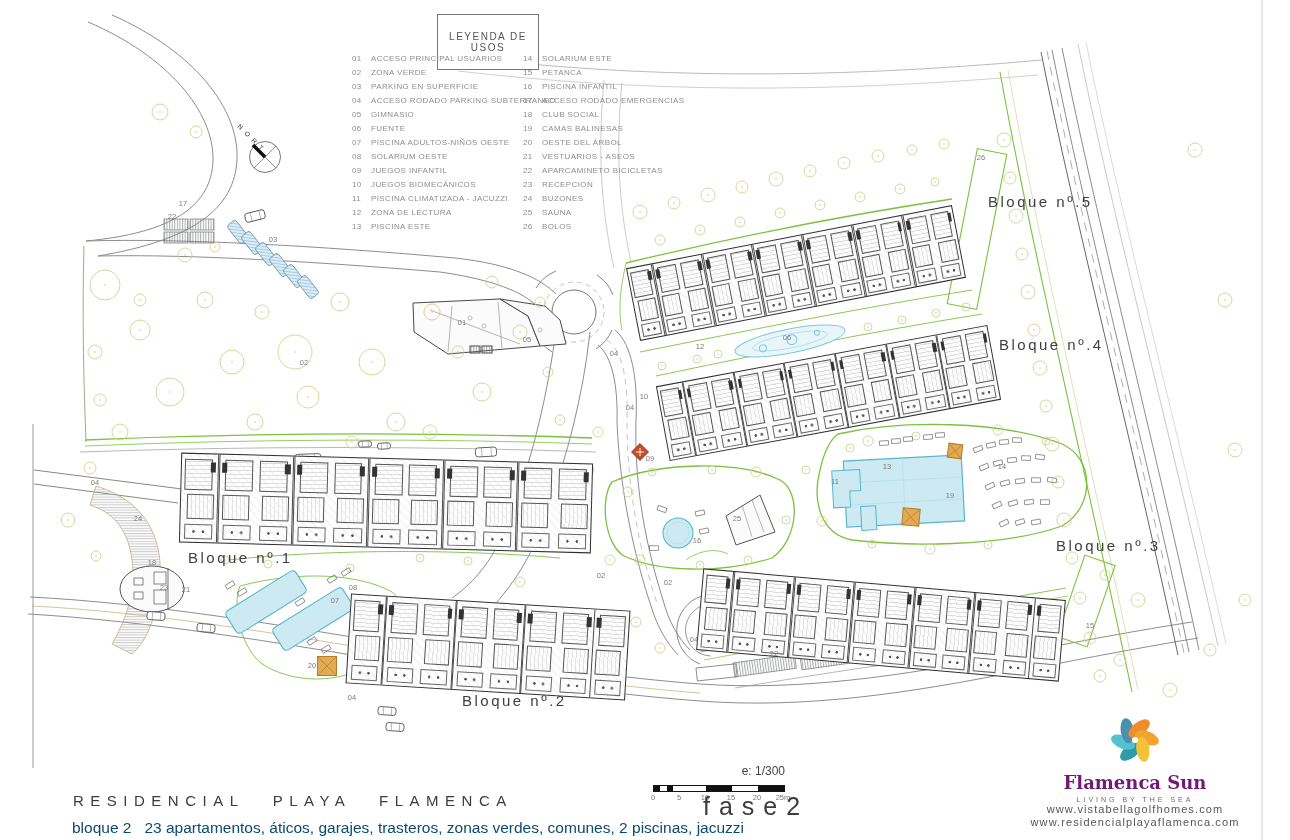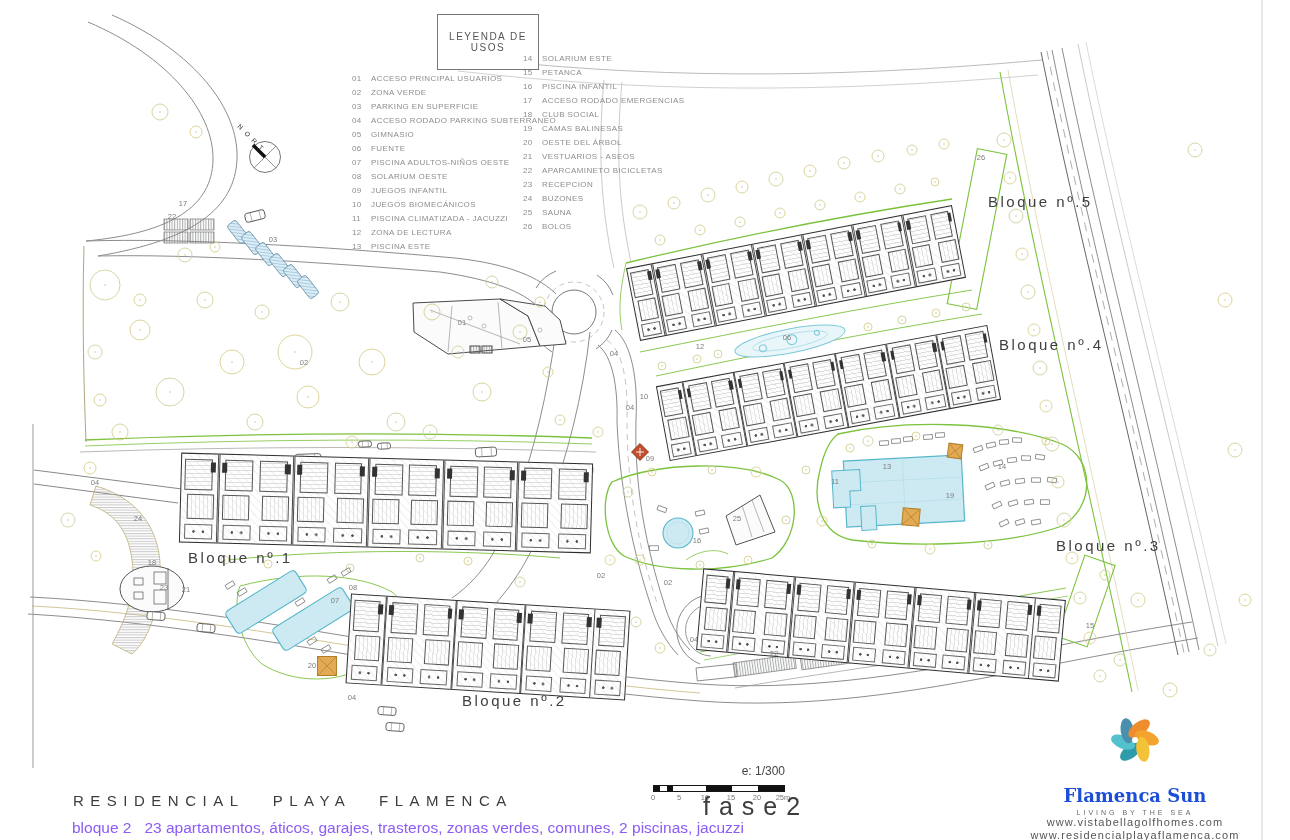--- a/index.html
+++ b/index.html
@@ -3,21 +3,21 @@
 <meta charset="utf-8">
 <style>
   html,body{margin:0;padding:0;background:#fff;}
   #sheet{position:relative;width:1290px;height:840px;background:#fff;overflow:hidden;
          font-family:"Liberation Sans",sans-serif;}
   #plan-svg{position:absolute;left:0;top:0;z-index:1;}
   
   #legend-box{position:absolute;left:437px;top:14px;width:100px;padding:16px 0;border:1px solid #777;
               text-align:center;font-size:10px;letter-spacing:1.5px;color:#555;z-index:5;background:#fff;}
   .lcol{position:absolute;top:52px;z-index:5;}
-  #lcol1{left:352px;margin-top:20px;} #lcol2{left:523px;}
+  #lcol1{left:352px;} #lcol2{left:523px;}
   .lrow{height:14px;line-height:14px;font-size:8px;letter-spacing:.4px;color:#8e8e8e;white-space:nowrap;}
   .lnum{display:inline-block;width:19px;}
   
   #blocks{position:absolute;left:0;top:0;width:100%;height:100%;z-index:2;}
   .blk{position:absolute;border:1.5px solid #2f2f2f;background:#fff;display:flex;
        background-image:repeating-linear-gradient(45deg,#f4f4f4 0 1.5px,#fff 1.5px 6px);}
   .unit{flex:1;position:relative;border-right:1px solid #4a4a4a;}
   .unit:last-child{border-right:none;}
   .unit::before{content:"";position:absolute;left:9%;right:15%;top:6%;height:33%;border:1px solid #555;
        background:repeating-linear-gradient(0deg,transparent 0 3px,#ddd 3px 4px);}
@@ -36,25 +36,25 @@
   #scale-label{position:absolute;right:0;top:0;font-size:12px;color:#444;}
   #scale-bar{position:absolute;left:0;top:21px;width:130px;height:5px;border:1px solid #151515;
      background:linear-gradient(90deg,#111 0 5%,#fff 5% 10%,#111 10% 15%,#fff 15% 20%,
                 #fff 20% 40%,#111 40% 60%,#fff 60% 80%,#111 80% 100%);}
   #scale-ticks{position:absolute;left:0;top:29px;width:130px;height:10px;}
   #scale-ticks span{position:absolute;transform:translateX(-50%);font-size:7.5px;color:#777;}
   
   #main-title{position:absolute;left:73px;top:792px;font-size:15px;letter-spacing:6.5px;word-spacing:18px;
       color:#3c3c3c;z-index:6;white-space:nowrap;}
   #phase{position:absolute;left:703px;top:792px;font-size:25px;letter-spacing:9px;color:#3c3c3c;z-index:6;}
-  #subtitle{position:absolute;left:72px;top:819px;font-size:15.5px;color:#8b5cf6;z-index:6;white-space:pre;}
+  #subtitle{position:absolute;left:72px;top:819px;font-size:15.5px;color:#0c4a6e;z-index:6;white-space:pre;}
   
   #logo{position:absolute;left:1030px;top:710px;width:210px;z-index:6;text-align:center;}
   #logo-mark{display:block;margin:0 auto;}
-  #logo-name{font-family:"DejaVu Serif",serif;font-weight:bold;font-size:18px;color:#1d4ed8;margin-top:15px;}
+  #logo-name{font-family:"DejaVu Serif",serif;font-weight:bold;font-size:18px;color:#701a75;margin-top:2px;}
   #logo-tagline{font-size:7px;letter-spacing:3px;color:#6a6a6a;margin-top:3px;}
   .logo-web{font-size:11px;letter-spacing:1.1px;color:#555;}
   #logo-web1{} #logo-web2{margin-top:1px;}
 </style>
 </head>
 <body>
 
 <div id="sheet">
 
 <svg id="plan-svg" width="1290" height="840" viewBox="0 0 1290 840">

